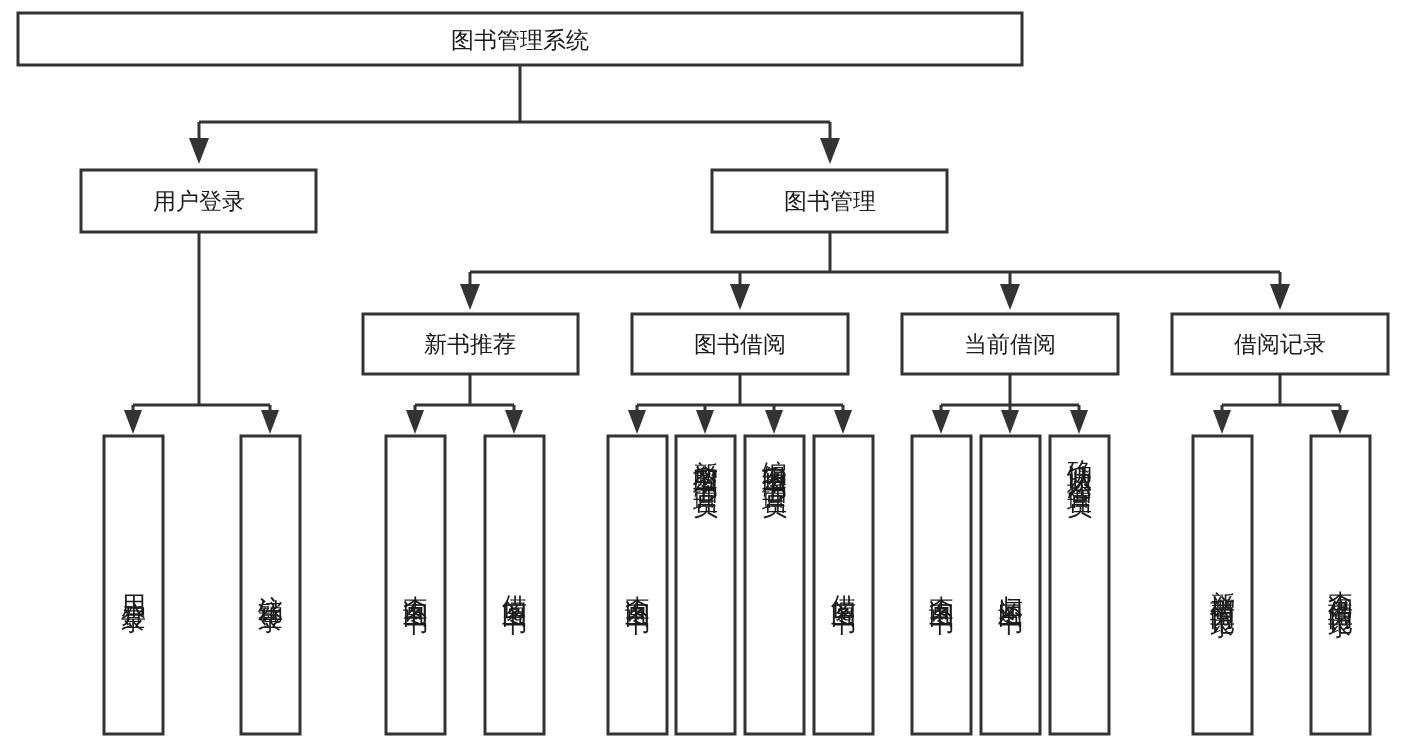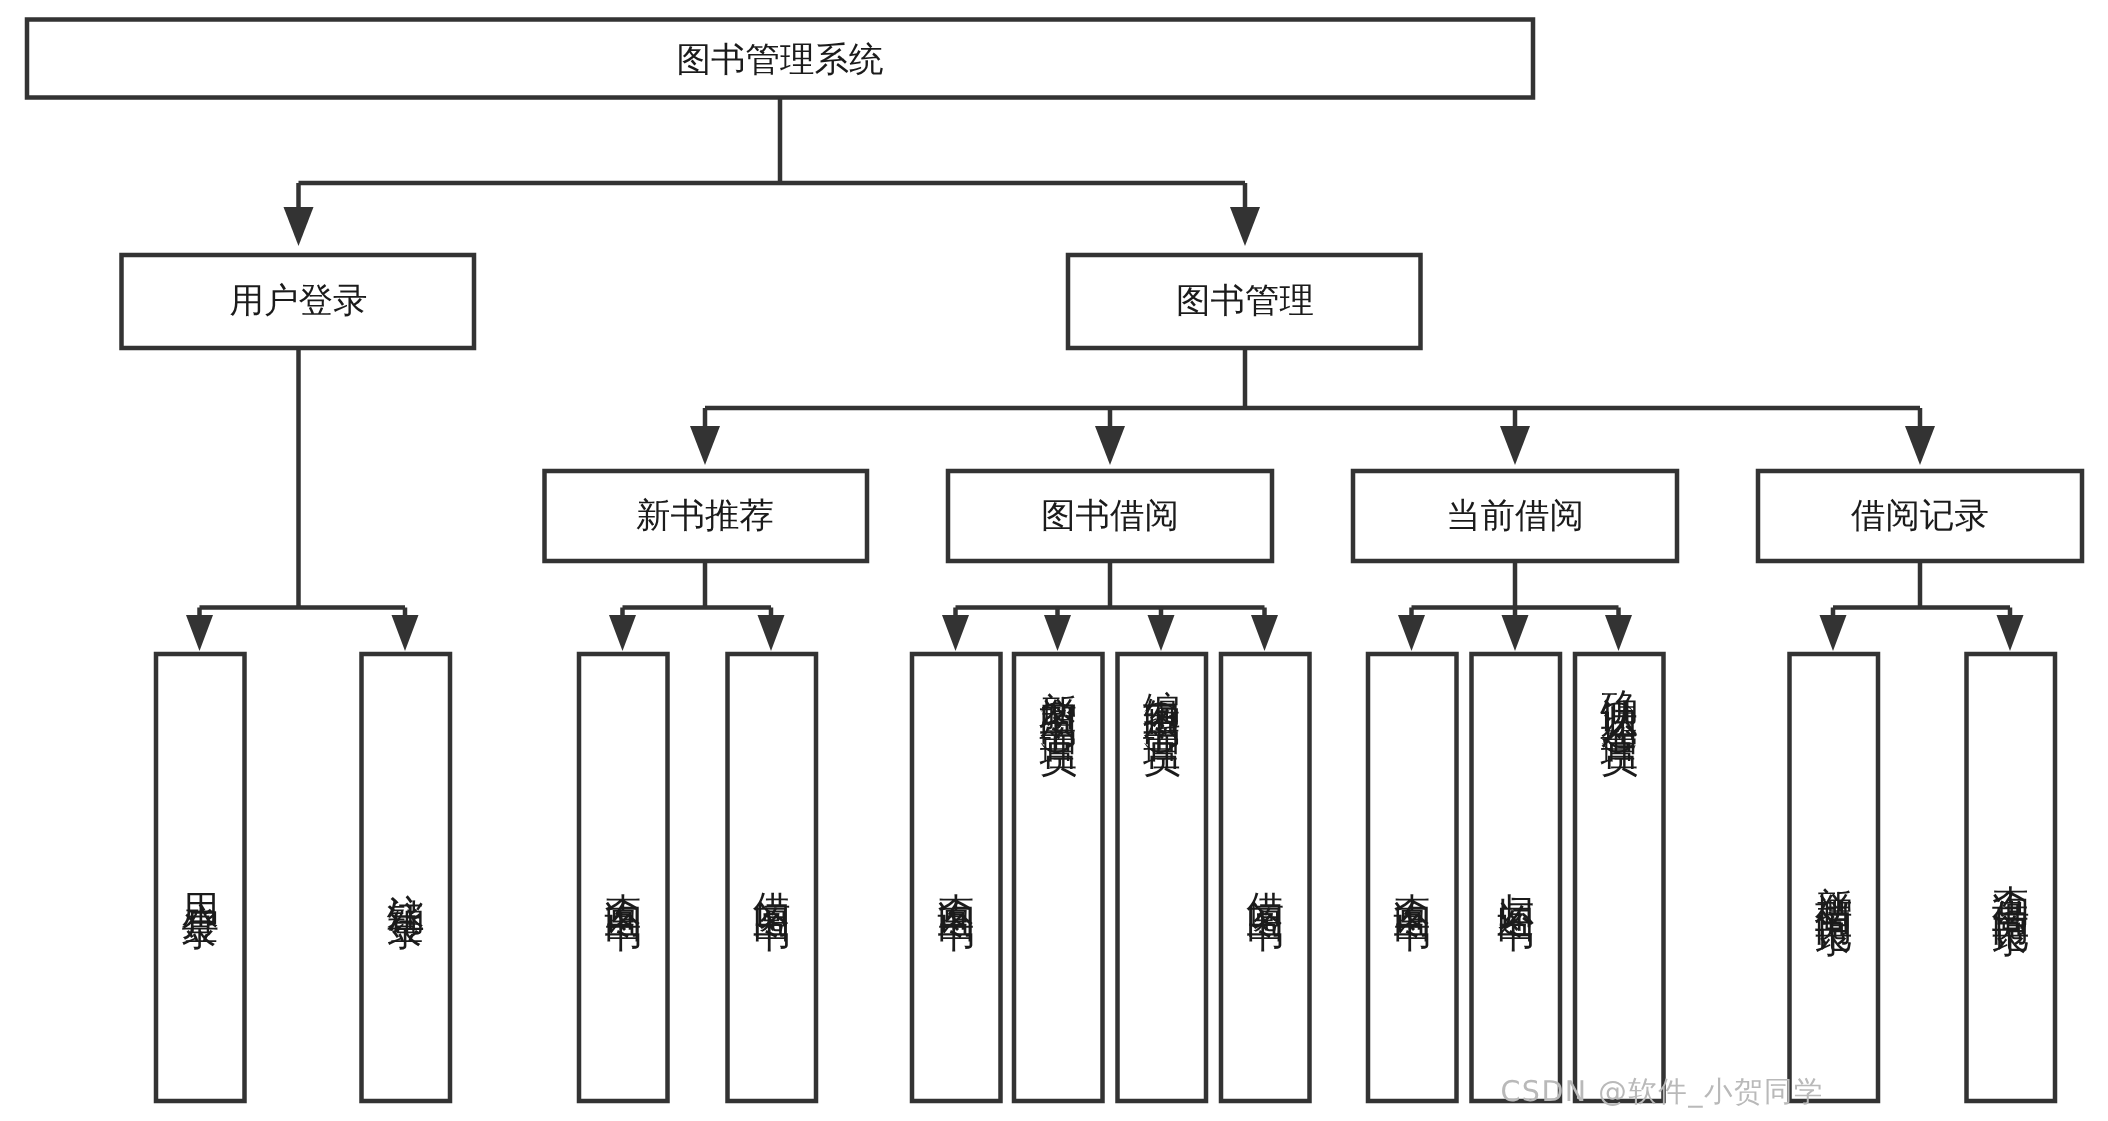--- a/index.html
+++ b/index.html
@@ -245,15 +245,14 @@
     <span class="leaf-label">确认归还（管理员）</span>
   </div>
 
   <div class="leaf-label-wrap" style="left:1193px; top:436px; width:59px; height:298px;">
     <span class="leaf-label">新增借阅记录</span>
   </div>
   <div class="leaf-label-wrap" style="left:1311px; top:436px; width:59px; height:298px;">
     <span class="leaf-label">查询借阅记录</span>
   </div>
 
-  <div class="watermark">CSDN @软件_小贺同学</div>
 
 </div>
 
 </body></html>

